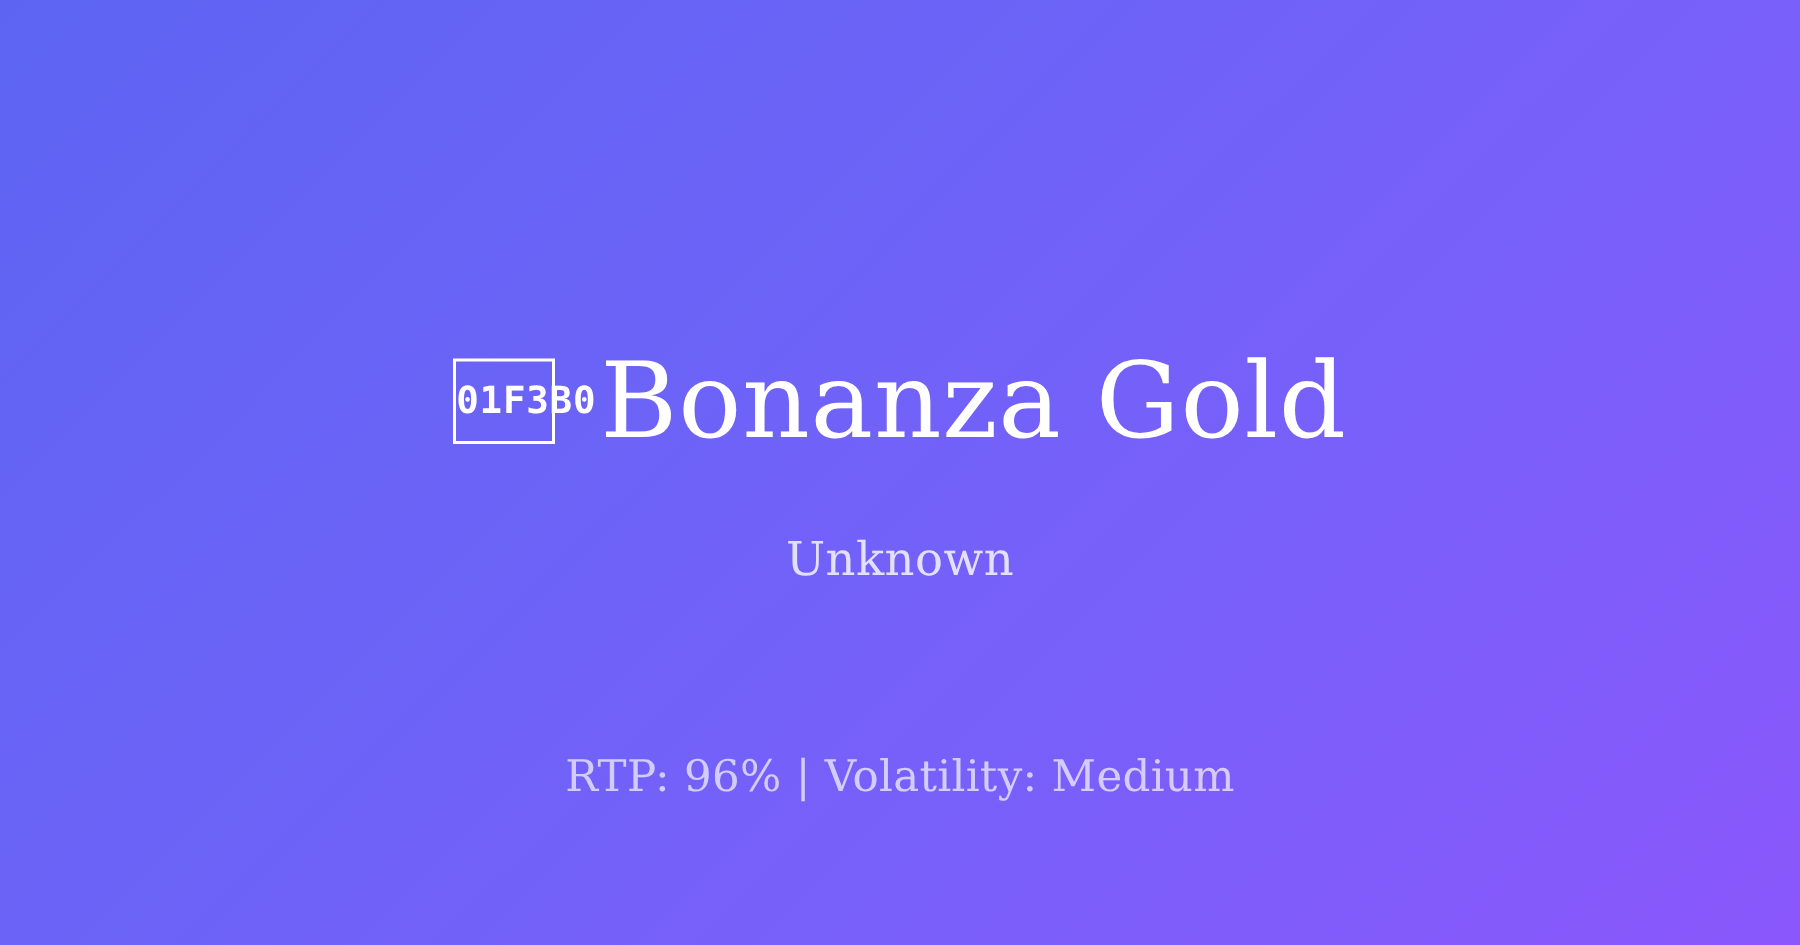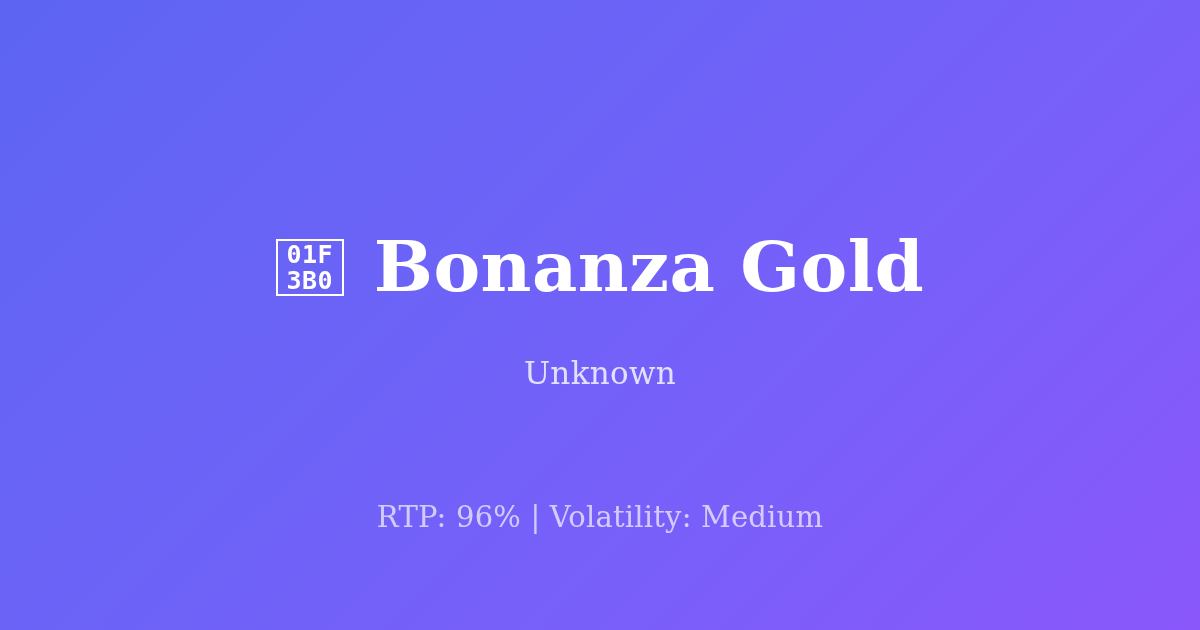--- a/index.html
+++ b/index.html
@@ -47,37 +47,36 @@
     line-height: 1;
   }
 
   
   .tofu {
     box-sizing: border-box;
     width: 68px;
     height: 57px;
     border: 2.5px solid #ffffff;
     display: flex;
-    flex-direction: column;
     align-items: center;
-    justify-content: flex-end;
+    justify-content: flex-start;
     font-family: "DejaVu Sans Mono", "Liberation Mono", monospace;
     font-size: 25px;
     font-weight: 700;
     line-height: 26px;
     letter-spacing: 0.5px;
     color: #ffffff;
     flex: 0 0 auto;
   }
   .tofu span { display: block; }
 
   .title-text {
     font-family: "DejaVu Serif", "Liberation Serif", serif;
     font-size: 70px;
-    font-weight: 700;
+    font-weight: 400;
     color: #ffffff;
     letter-spacing: 0.5px;
     white-space: nowrap;
   }
 
   .subtitle {
     margin-top: 53px;
     font-family: "DejaVu Serif", "Liberation Serif", serif;
     font-size: 31px;
     font-weight: 400;

